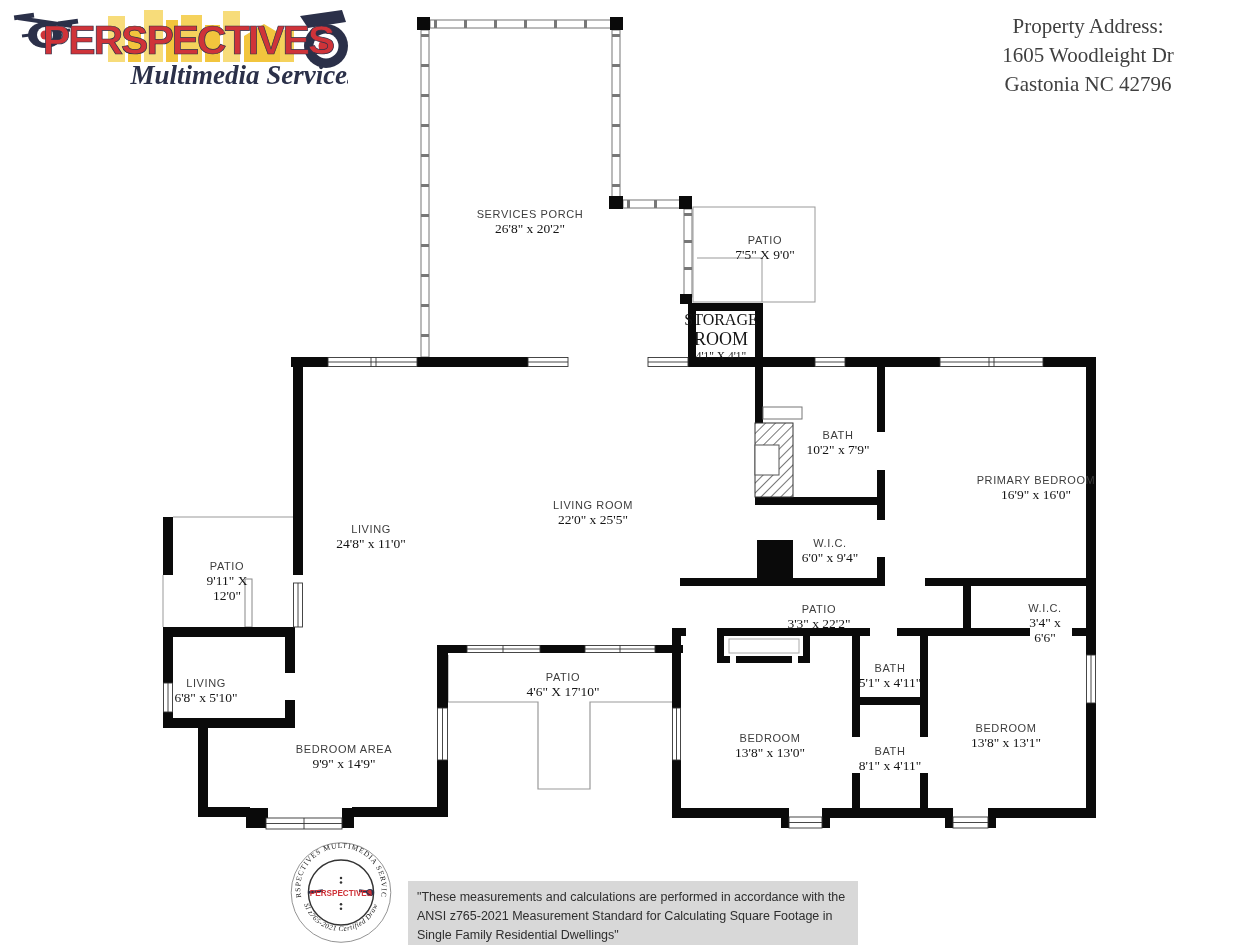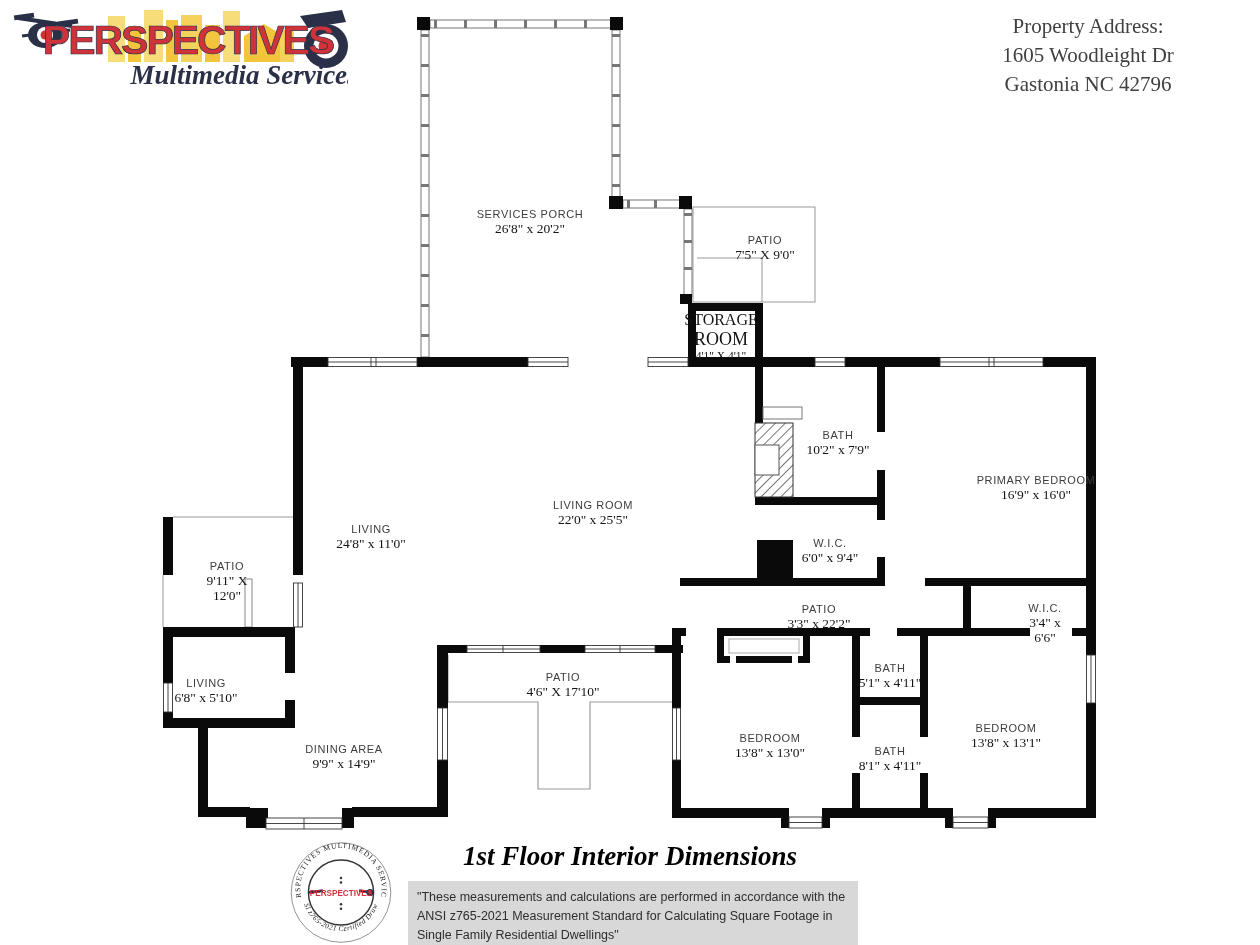--- a/index.html
+++ b/index.html
@@ -314,21 +314,21 @@
     <div class="room" style="left:819px;top:617px">
       <div class="rn">PATIO</div>
       <div class="rd">3'3" x 22'2"</div>
     </div>
     <div class="room" style="left:1045px;top:624px">
       <div class="rn">W.I.C.</div>
       <div class="rd">3'4" x</div>
       <div class="rd">6'6"</div>
     </div>
     <div class="room" style="left:344px;top:757px">
-      <div class="rn">DINING AREA</div>
+      <div class="rn">BEDROOM AREA</div>
       <div class="rd">9'9" x 14'9"</div>
     </div>
     <div class="room" style="left:563px;top:685px">
       <div class="rn">PATIO</div>
       <div class="rd">4'6" X 17'10"</div>
     </div>
     <div class="room" style="left:770px;top:746px">
       <div class="rn">BEDROOM</div>
       <div class="rd">13'8" x 13'0"</div>
     </div>
@@ -339,21 +339,20 @@
     <div class="room" style="left:890px;top:759px">
       <div class="rn">BATH</div>
       <div class="rd">8'1" x 4'11"</div>
     </div>
     <div class="room" style="left:1006px;top:736px">
       <div class="rn">BEDROOM</div>
       <div class="rd">13'8" x 13'1"</div>
     </div>
   </div>
 
-  <div class="plan-title">1st Floor Interior Dimensions</div>
 
   <div class="disclaimer">
     <span>"These measurements and calculations are performed in accordance with the ANSI z765-2021 Measurement Standard for Calculating Square Footage in Single Family Residential Dwellings"</span>
   </div>
 
   <svg class="seal-svg" viewBox="0 0 116 116">
     <defs>
       <path id="sealTop" d="M 14.7 66 A 45 45 0 1 1 101.3 66"></path>
       <path id="sealBottom" d="M 17.5 72 A 43 43 0 0 0 98.5 72"></path>
     </defs>

